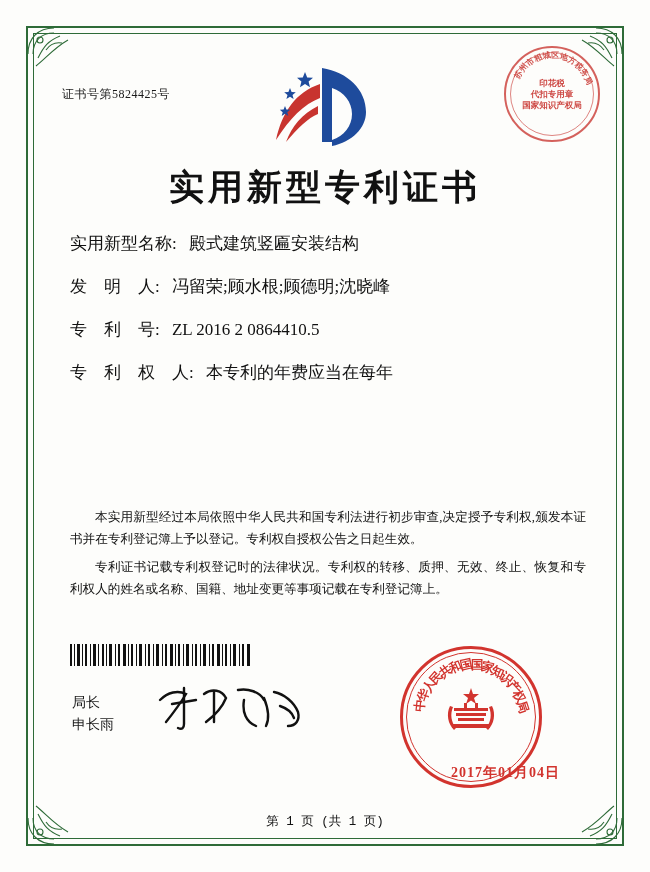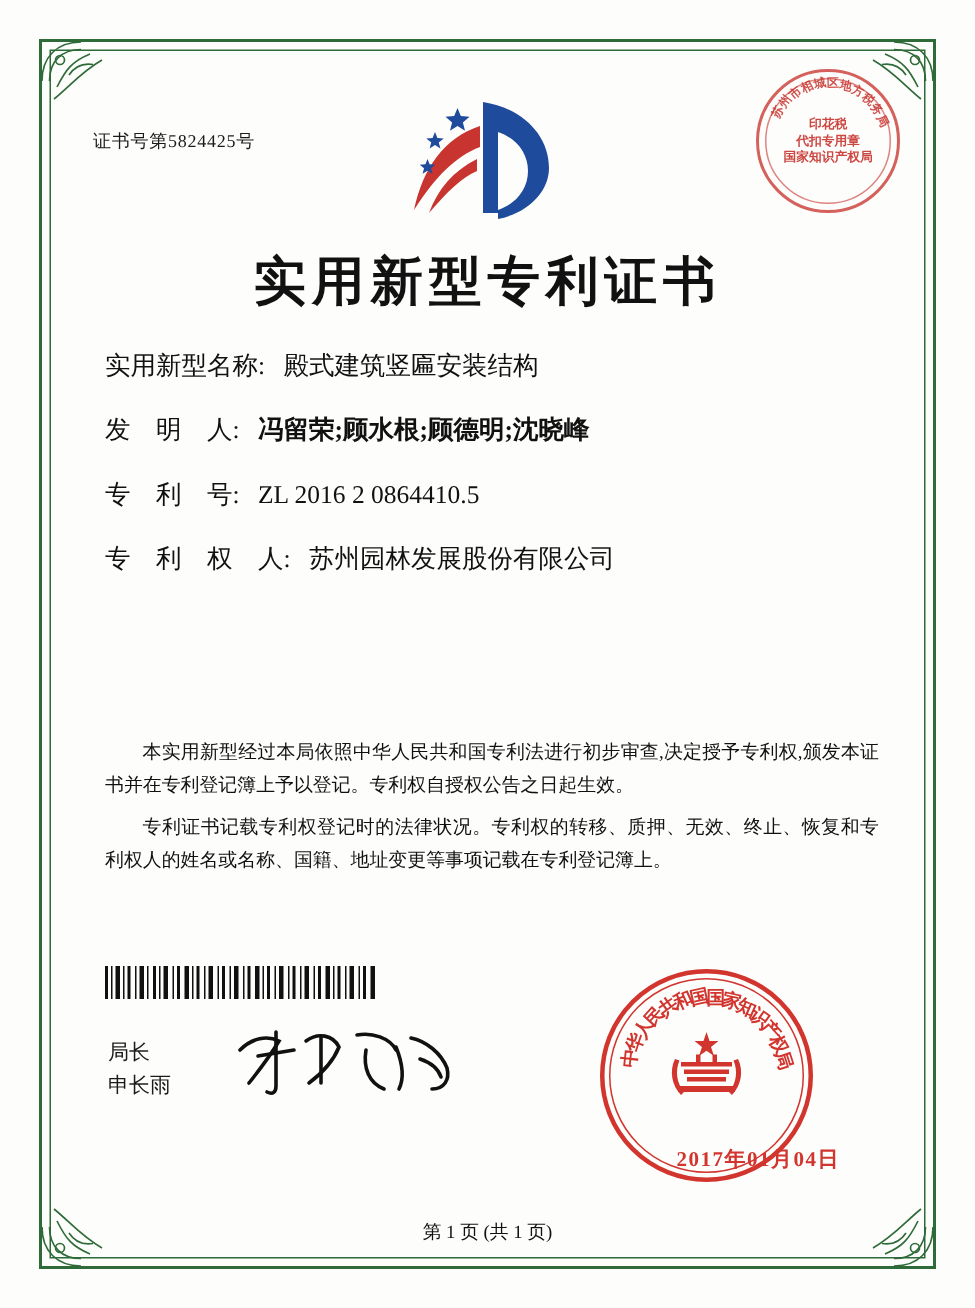--- a/index.html
+++ b/index.html
@@ -152,21 +152,21 @@
   }
   .field-value {
     display: inline-block;
     color: #111;
   }
 
   .paras {
     position: absolute;
     left: 14px;
     right: 8px;
-    top: 438px;
+    top: 454px;
     font-size: 12.6px;
     line-height: 22px;
     text-align: justify;
     color: #111;
   }
   .paras p {
     margin: 0 0 6px 0;
     text-indent: 25px;
   }
 
@@ -247,20 +247,21 @@
     white-space: nowrap;
   }
 
   .page-foot {
     position: absolute;
     left: 0; right: 0;
     bottom: -4px;
     text-align: center;
     font-size: 12.5px;
     color: #111;
+    font-family: Liberation Mono, monospace;
   }
 </style>
 </head>
 <body>
 
 <div class="page">
 
   <div class="border-outer"></div>
   <div class="border-inner"></div>
 
@@ -345,29 +346,29 @@
 
     <div class="main-title">实用新型专利证书</div>
 
     <div class="fields">
       <div class="field-row">
         <span class="field-label">实用新型名称:</span>
         <span class="field-value" style="margin-left:8px;">殿式建筑竖匾安装结构</span>
       </div>
       <div class="field-row">
         <span class="field-label">发　明　人:</span>
-        <span class="field-value" style="margin-left:8px;font-weight:bold;">冯留荣;顾水根;顾德明;沈晓峰</span>
+        <span class="field-value" style="margin-left:8px;">冯留荣;顾水根;顾德明;沈晓峰</span>
       </div>
       <div class="field-row">
         <span class="field-label">专　利　号:</span>
         <span class="field-value" style="margin-left:8px;text-align:right;">ZL 2016 2 0864410.5</span>
       </div>
       <div class="field-row">
         <span class="field-label">专　利　权　人:</span>
-        <span class="field-value" style="margin-left:8px;">苏州园林发展股份有限公司</span>
+        <span class="field-value" style="margin-left:8px;">本专利的年费应当在每年</span>
       </div>
     </div>
 
     <div class="paras">
       <p>本实用新型经过本局依照中华人民共和国专利法进行初步审查,决定授予专利权,颁发本证书并在专利登记簿上予以登记。专利权自授权公告之日起生效。</p>
       <p>专利证书记载专利权登记时的法律状况。专利权的转移、质押、无效、终止、恢复和专利权人的姓名或名称、国籍、地址变更等事项记载在专利登记簿上。</p>
     </div>
 
     <div class="barcode">
       <svg viewBox="0 0 180 22" preserveAspectRatio="none">

